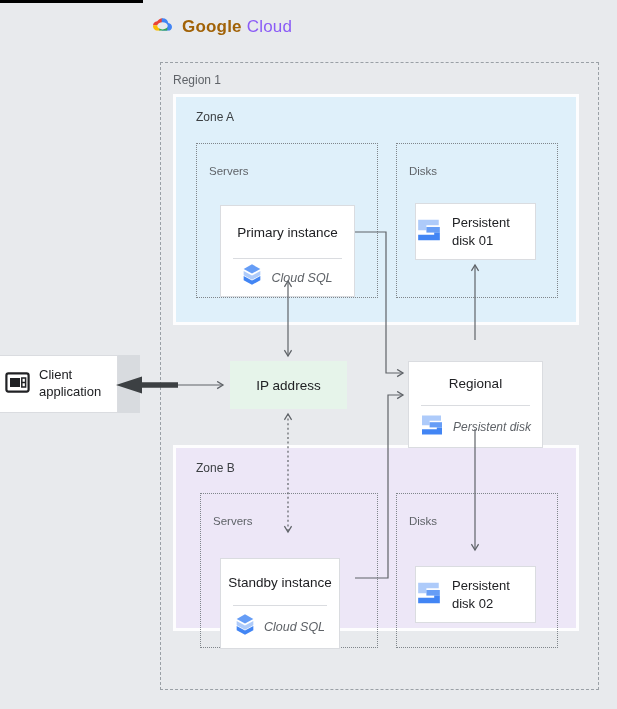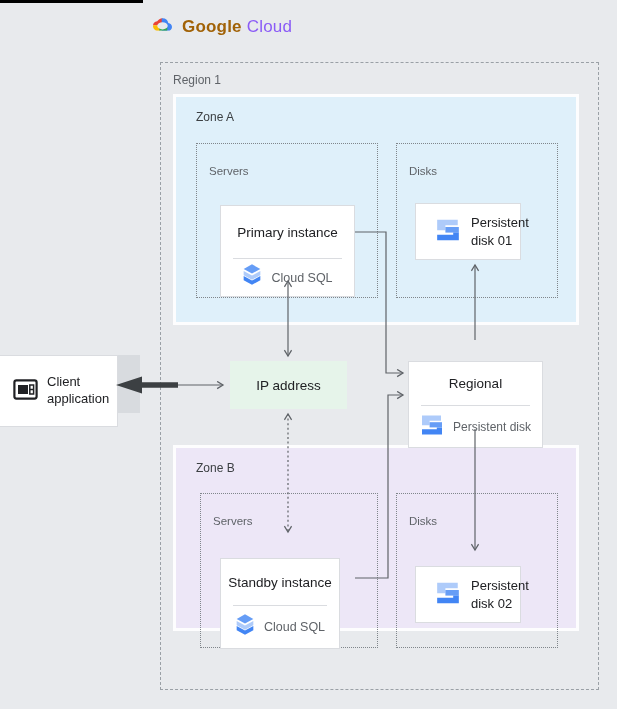--- a/index.html
+++ b/index.html
@@ -24,39 +24,39 @@
   .dotted-box{position:absolute;border:1px dotted #80868B;}
   .dotted-label{position:absolute;left:12px;top:21px;font-size:11.5px;color:#5F6368;}
   .servers-a{left:196px;top:143px;width:180px;height:153px;}
   .disks-a{left:396px;top:143px;width:160px;height:153px;}
   .servers-b{left:200px;top:493px;width:176px;height:153px;}
   .disks-b{left:396px;top:493px;width:160px;height:153px;}
 
   .card{position:absolute;background:#fff;border:1px solid #DADCE0;box-sizing:border-box;display:flex;flex-direction:column;margin-top:20px;}
   .card-title{display:flex;align-items:center;justify-content:center;font-size:13.5px;color:#202124;}
   .card-divider{height:1px;background:#DADCE0;margin:0 12px;flex:none;}
-  .card-row{flex:1;display:flex;align-items:center;justify-content:center;gap:9px;font-size:12.5px;color:#5F6368;}
+  .card-row{flex:1;display:flex;align-items:center;justify-content:center;gap:9px;font-size:12.5px;color:#5F6368;font-style:italic;}
 
   .primary-card{left:220px;top:185px;width:135px;height:92px;}
   .primary-card .card-title{height:52px;}
   .standby-card{left:220px;top:538px;width:120px;height:91px;}
   .standby-card .card-title{height:46px;}
   .regional-card{left:408px;top:341px;width:135px;height:87px;}
   .regional-card .card-title{height:43px;}
   .regional-card .card-row{font-size:12px;}
 
   .disk-card{background:#fff;border:1px solid #DADCE0;box-sizing:border-box;position:absolute;
-    width:106px;height:57px;display:flex;align-items:center;gap:10px;padding-left:19px;}
+    width:121px;height:57px;display:flex;align-items:center;gap:10px;}
   .disk1{left:415px;top:203px;}
   .disk2{left:415px;top:555px;margin-top:11px;}
   .disk-label{font-size:13px;color:#202124;line-height:1.35;width:66px;}
 
-  .client-card{position:absolute;left:0;top:355px;width:118px;height:72px;background:#fff;
+  .client-card{position:absolute;left:0;top:355px;width:118px;height:58px;background:#fff;
     border:1px solid #DADCE0;border-left:none;box-sizing:border-box;
-    display:flex;align-items:center;gap:9px;padding-left:13px;}
+    display:flex;align-items:center;gap:9px;padding-left:5px;}
   .client-label{font-size:13px;color:#202124;line-height:1.3;width:64px;}
   .client-strip{position:absolute;left:118px;top:355px;width:22px;height:58px;background:#D8DBDF;}
 
   .ip-box{position:absolute;left:230px;top:361px;width:117px;height:48px;background:#E6F4EA;
     display:flex;align-items:center;justify-content:center;font-size:13.5px;color:#202124;}
 
   .connectors{position:absolute;left:0;top:0;pointer-events:none;}
 </style>
 </head>
 <body>

